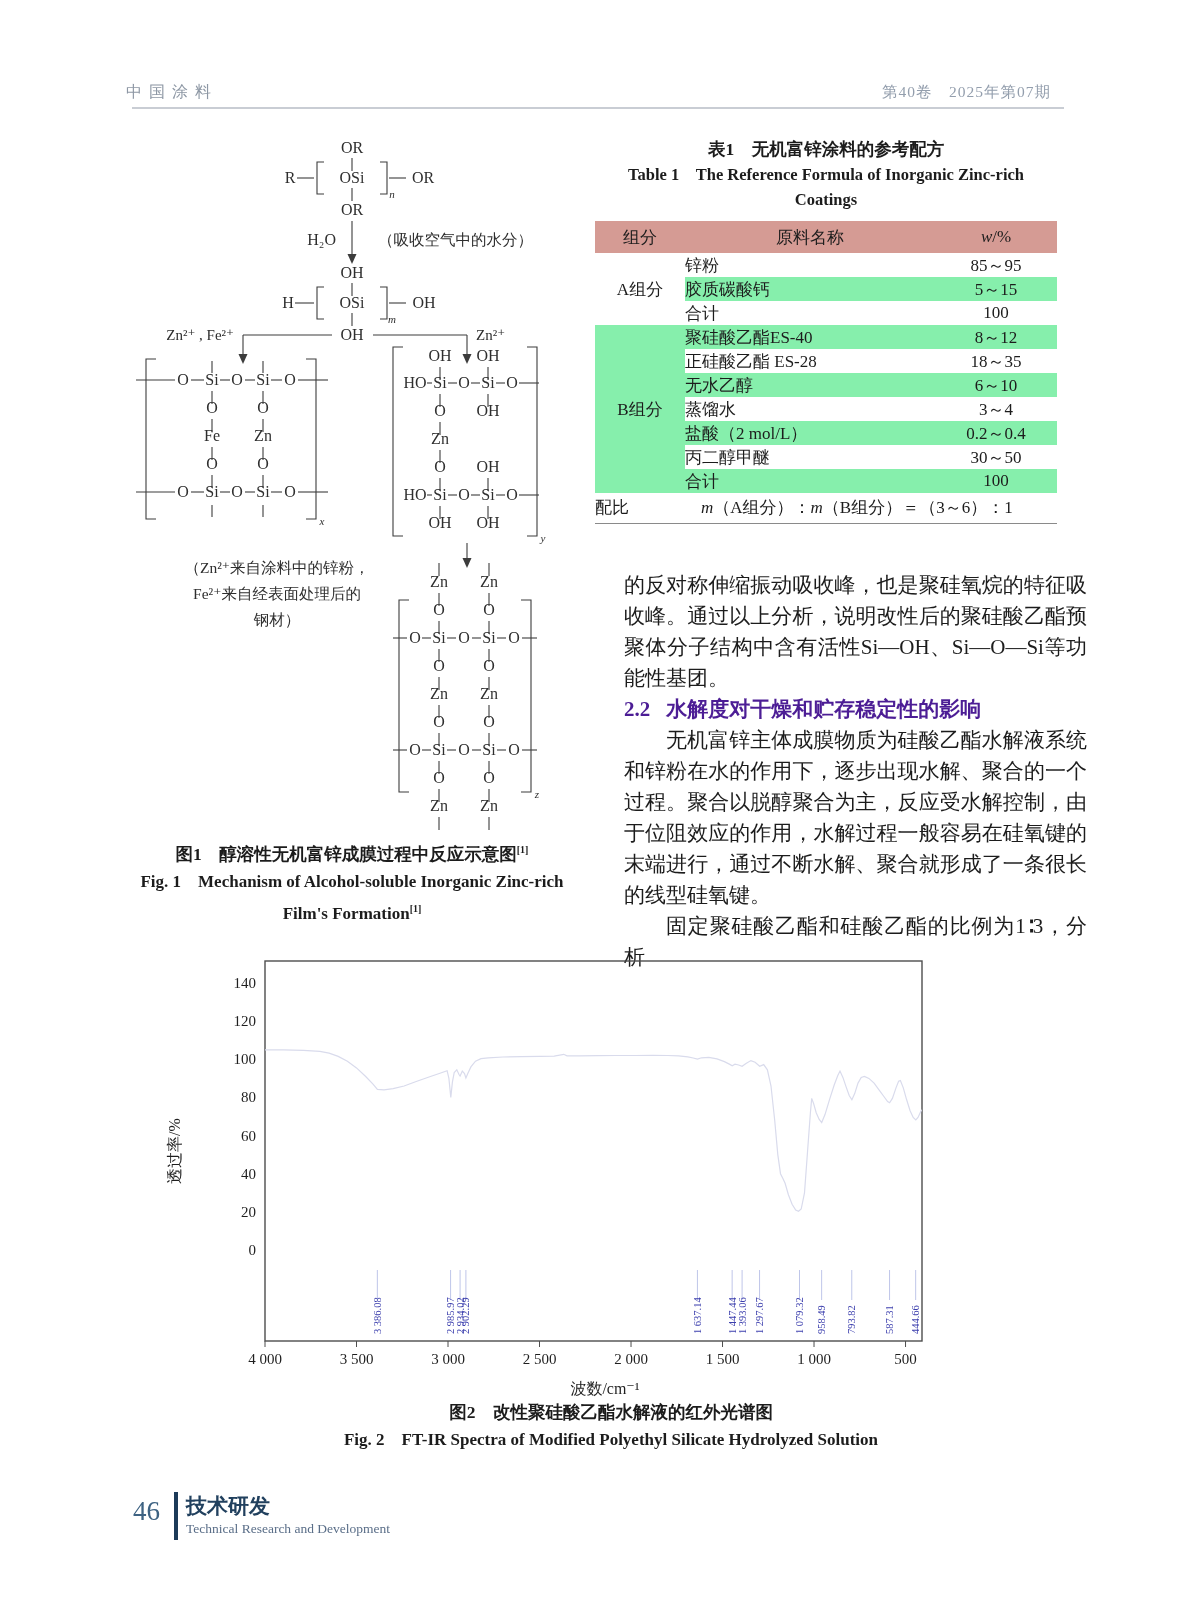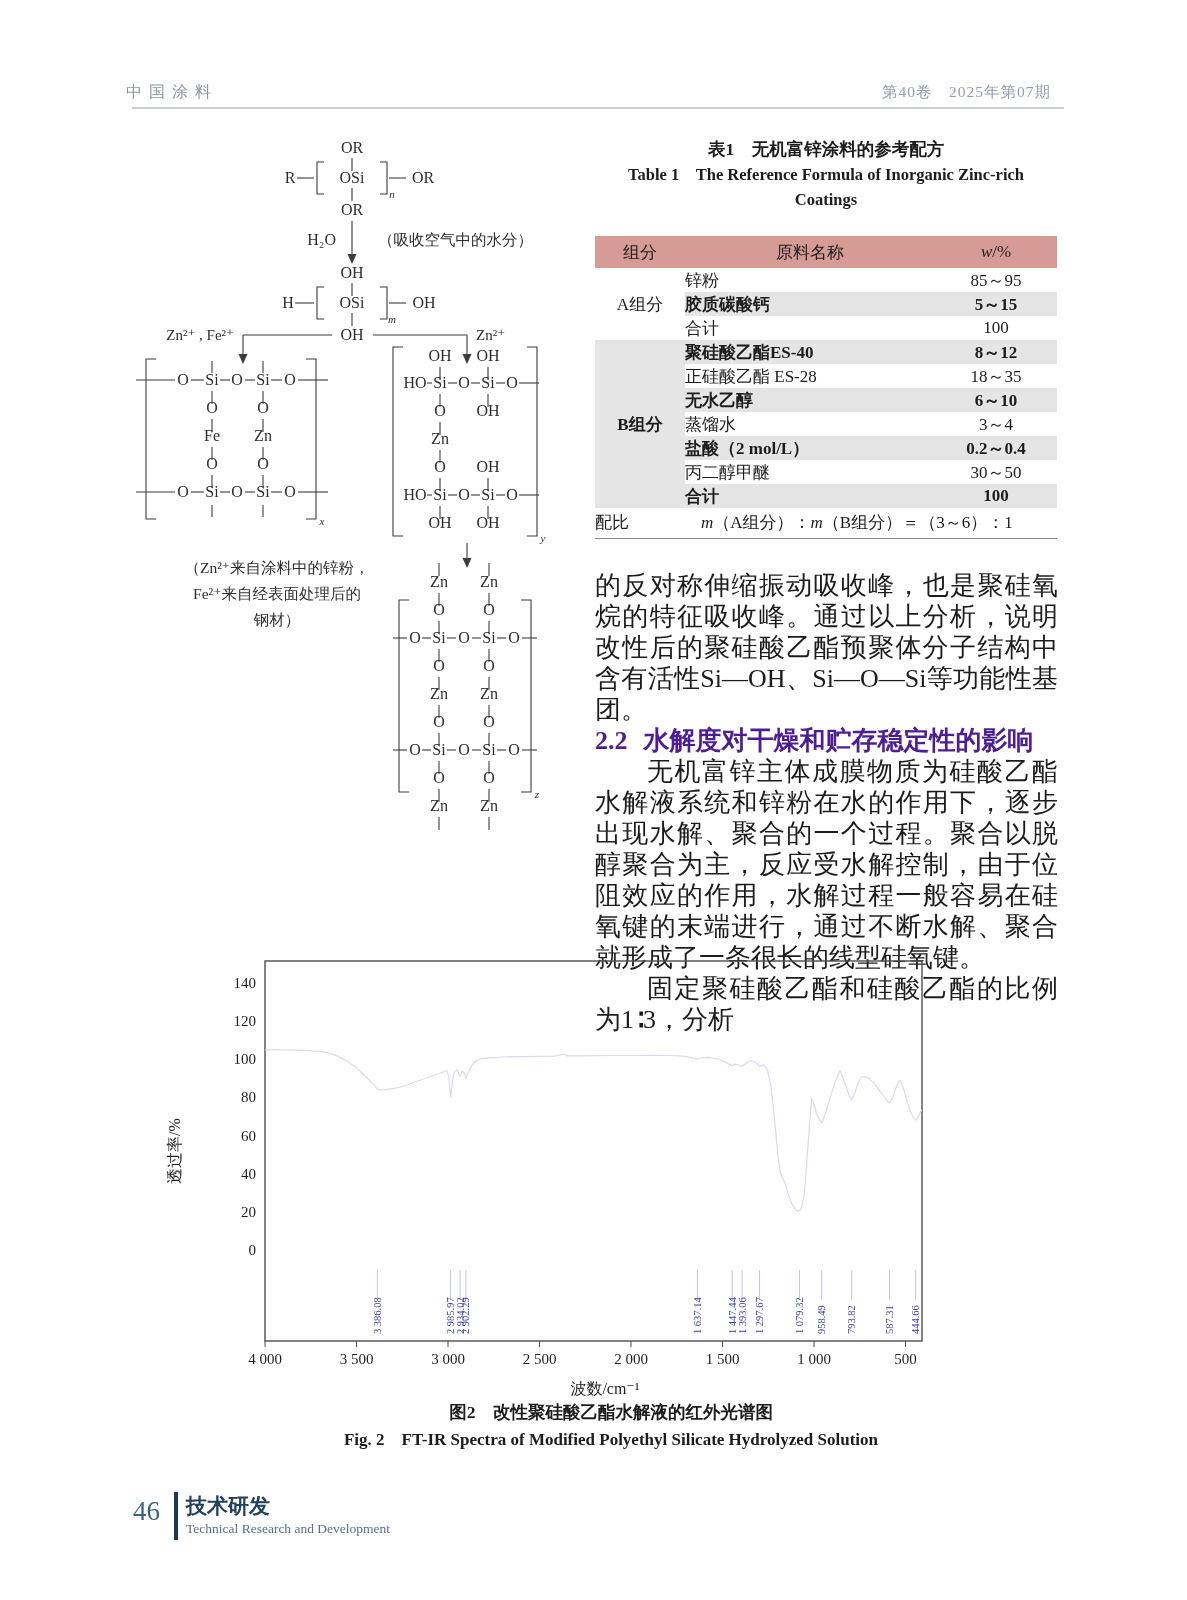--- a/index.html
+++ b/index.html
@@ -28,35 +28,35 @@
   .fig-cap{text-align:center;font-weight:bold;}
   .fig1-cap{left:118px;top:836px;width:468px;}
   .fig1-cap .zh{font-size:17.5px;line-height:28px;}
   .fig1-cap .en{font-size:17px;line-height:27px;}
   sup{font-size:10px;}
 
   
   .tbl-wrap{left:595px;top:136px;width:462px;}
   .tbl-cap-zh{text-align:center;font-weight:bold;font-size:17.5px;line-height:26px;}
   .tbl-cap-en{text-align:center;font-weight:bold;font-size:16.5px;line-height:25px;}
-  table.formula{width:100%;border-collapse:collapse;margin-top:24px;font-size:17px;table-layout:fixed;}
+  table.formula{width:100%;border-collapse:collapse;margin-top:9px;font-size:17px;table-layout:fixed;}
   table.formula td{padding:0;height:24px;vertical-align:middle;}
   table.formula .c1{width:90px;text-align:center;}
   table.formula .c2{width:250px;}
   table.formula .c3{width:122px;text-align:center;}
   tr.thead td{background:#d59b94;height:32px;text-align:center;}
   td.name{padding-left:48px;}
   td.center{text-align:left;}
-  td.pink{background:#e5e5e5;font-weight:bold;}
+  td.pink{background:#86efac;}
   .ratio-row{display:flex;height:30px;line-height:30px;border-bottom:1.5px solid #8a8a8a;font-size:17px;}
   .ratio-label{width:90px;text-align:left;}
   .ratio-value{padding-left:16px;}
 
   
-  .bodycol{left:595px;top:570px;width:463px;font-size:26px;line-height:31px;text-align:justify;}
+  .bodycol{left:624px;top:570px;width:463px;font-size:21px;line-height:31px;text-align:justify;}
   .bodycol p{margin:0;}
   .indent{text-indent:2em;}
   .sec-heading{color:#4c1d95;font-weight:bold;margin:5px 0 3px 0;text-align:left;}
   .sec-heading .num{margin-right:16px;}
 
   
   .chart-svg{left:150px;top:926px;}
   .frame{fill:none;stroke:#4d4d4d;stroke-width:1.4;}
   .curve{fill:none;stroke:#d9dbec;stroke-width:1.2;}
   .ytick,.xtick{font-size:15px;fill:#1f1f1f;}
@@ -292,20 +292,25 @@
     <text class="atom" x="334" y="620">O</text>
     <text class="atom" x="359" y="620">Si</text>
     <text class="atom" x="384" y="620">O</text>
     <text class="atom" x="309" y="648">O</text>
     <text class="atom" x="359" y="648">O</text>
     <text class="atom" x="309" y="676">Zn</text>
     <text class="atom" x="359" y="676">Zn</text>
     <text class="sub" x="407" y="663">z</text>
   </svg>
 
+  <div class="abs fig-cap fig1-cap">
+    <div class="zh"><span>图1　醇溶性无机富锌成膜过程中反应示意图</span><sup>[1]</sup></div>
+    <div class="en">Fig. 1　Mechanism of Alcohol-soluble Inorganic Zinc-rich</div>
+    <div class="en"><span>Film's Formation</span><sup>[1]</sup></div>
+  </div>
 
   <div class="abs tbl-wrap">
     <div class="tbl-cap-zh">表1　无机富锌涂料的参考配方</div>
     <div class="tbl-cap-en">Table 1　The Reference Formula of Inorganic Zinc-rich</div>
     <div class="tbl-cap-en">Coatings</div>
     <table class="formula">
       <tbody>
           <tr class="thead">
         <td class="c1">组分</td>
         <td class="c2">原料名称</td>

